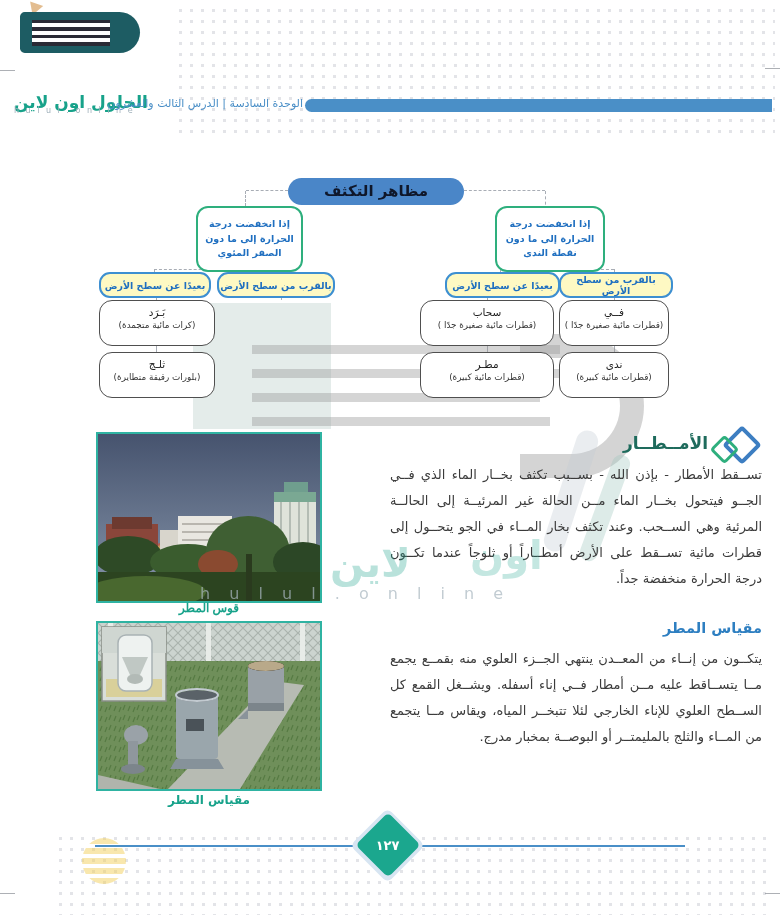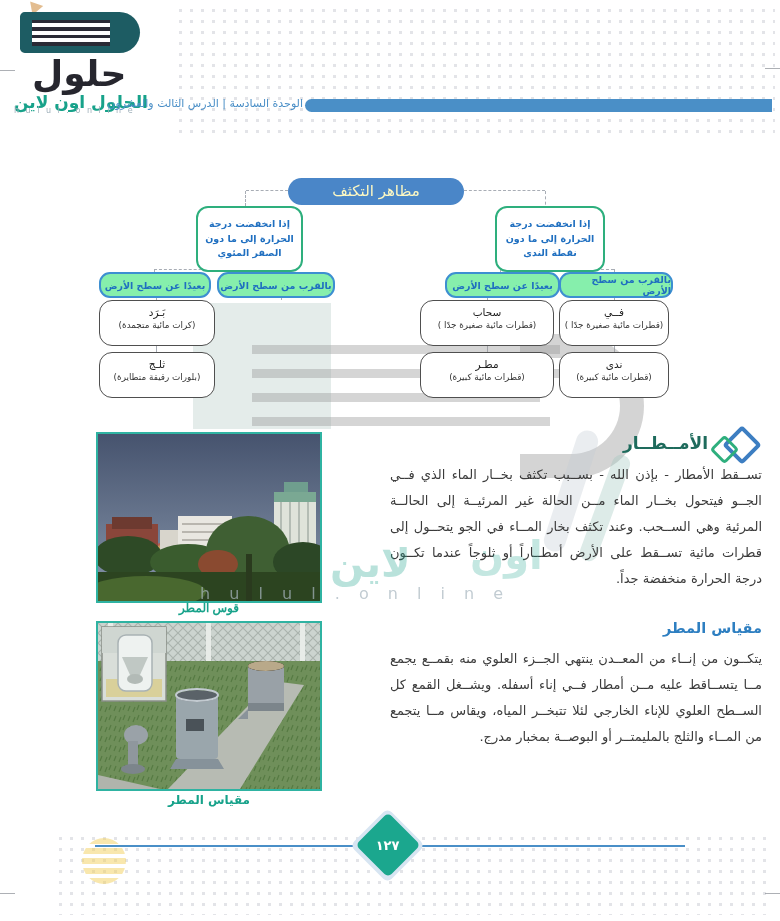--- a/index.html
+++ b/index.html
@@ -10,27 +10,27 @@
         background-size:11px 11px;}
   
   .book{background:#1d5c63;border-radius:6px 26px 26px 6px;}
   .book-lines{position:absolute;left:12px;top:8px;width:78px;height:26px;background:#fff;
       background-image:repeating-linear-gradient(180deg,#2a2a35 0 3.5px,#fff 3.5px 7.5px);}
   .brand{font-weight:bold;color:#26262e;}
   .teal-txt{color:#17a28a;}
   .hbar{background:#4a8fc7;border-radius:7px 0 0 7px;}
   .htitle{color:#4a8fc7;font-size:11px;direction:rtl;white-space:nowrap;}
   
-  .pill{background:#4a86c8;border-radius:14px;color:#fef9c3;font-weight:normal;
+  .pill{background:#4a86c8;border-radius:14px;color:#0f172a;font-weight:bold;
         font-size:15px;text-align:center;line-height:27px;direction:rtl;}
   .cond{background:#fff;border:2px solid #2eaf7d;border-radius:12px;color:#1f6fc0;
         font-weight:bold;font-size:9.5px;line-height:1.55;text-align:center;direction:rtl;
         display:flex;align-items:center;justify-content:center;padding:2px;z-index:3;}
-  .lbl{background:#86efac;border:2px solid #3d8fd1;border-radius:11px;color:#1f6fc0;
-       font-weight:bold;font-size:9.5px;text-align:right;direction:rtl;
+  .lbl{background:#fef9c3;border:2px solid #3d8fd1;border-radius:11px;color:#1f6fc0;
+       font-weight:bold;font-size:9.5px;text-align:center;direction:rtl;
        display:flex;align-items:center;justify-content:center;z-index:3;}
   .leaf{background:#fff;border:1.6px solid #4f4f4f;border-radius:13px;text-align:center;
         direction:rtl;z-index:3;padding-top:5px;box-sizing:border-box;}
   .leaf .nm{font-size:10.5px;color:#1d1d1d;}
   .leaf .ds{font-size:8.8px;color:#333;margin-top:2px;}
   .dash-h{border-top:1.5px dashed #a8adb5;z-index:1;}
   .dash-v{border-left:1.5px dashed #a8adb5;z-index:1;}
   
   .wm{opacity:.42;z-index:2;pointer-events:none;}
   .wm-bar{background:#9a9a9a;}
@@ -67,21 +67,20 @@
 
   <div class="abs tick" style="left:0;top:70px;width:15px;height:1px;"></div>
   <div class="abs tick" style="left:765px;top:68px;width:15px;height:1px;"></div>
   <div class="abs tick" style="left:0;top:893px;width:15px;height:1px;"></div>
   <div class="abs tick" style="left:765px;top:893px;width:15px;height:1px;"></div>
 
   <div class="abs pencil" style="left:27px;top:0px;"></div>
   <div class="abs book" style="left:20px;top:12px;width:120px;height:41px;">
     <div class="book-lines"></div>
   </div>
-  <div class="abs brand" style="left:32px;top:53px;font-size:36px;direction:rtl;">حلول</div>
   <div class="abs teal-txt" style="left:14px;top:92px;font-size:17px;font-weight:bold;direction:rtl;">الحلول اون لاين</div>
   <div class="abs" style="left:14px;top:106px;font-size:8px;letter-spacing:2px;color:#9fb0ba;">h u l u l . o n l i n e</div>
 
   <div class="abs hbar" style="left:305px;top:99px;width:467px;height:13px;"></div>
   <div class="abs htitle" style="left:128px;top:97px;width:175px;">الوحدة السادسة | الدرس الثالث والعشرون</div>
 
   <div class="abs dash-h" style="left:246px;top:190px;width:42px;"></div>
   <div class="abs dash-v" style="left:245px;top:191px;height:15px;"></div>
   <div class="abs dash-h" style="left:464px;top:190px;width:81px;"></div>
   <div class="abs dash-v" style="left:545px;top:191px;height:19px;"></div>

